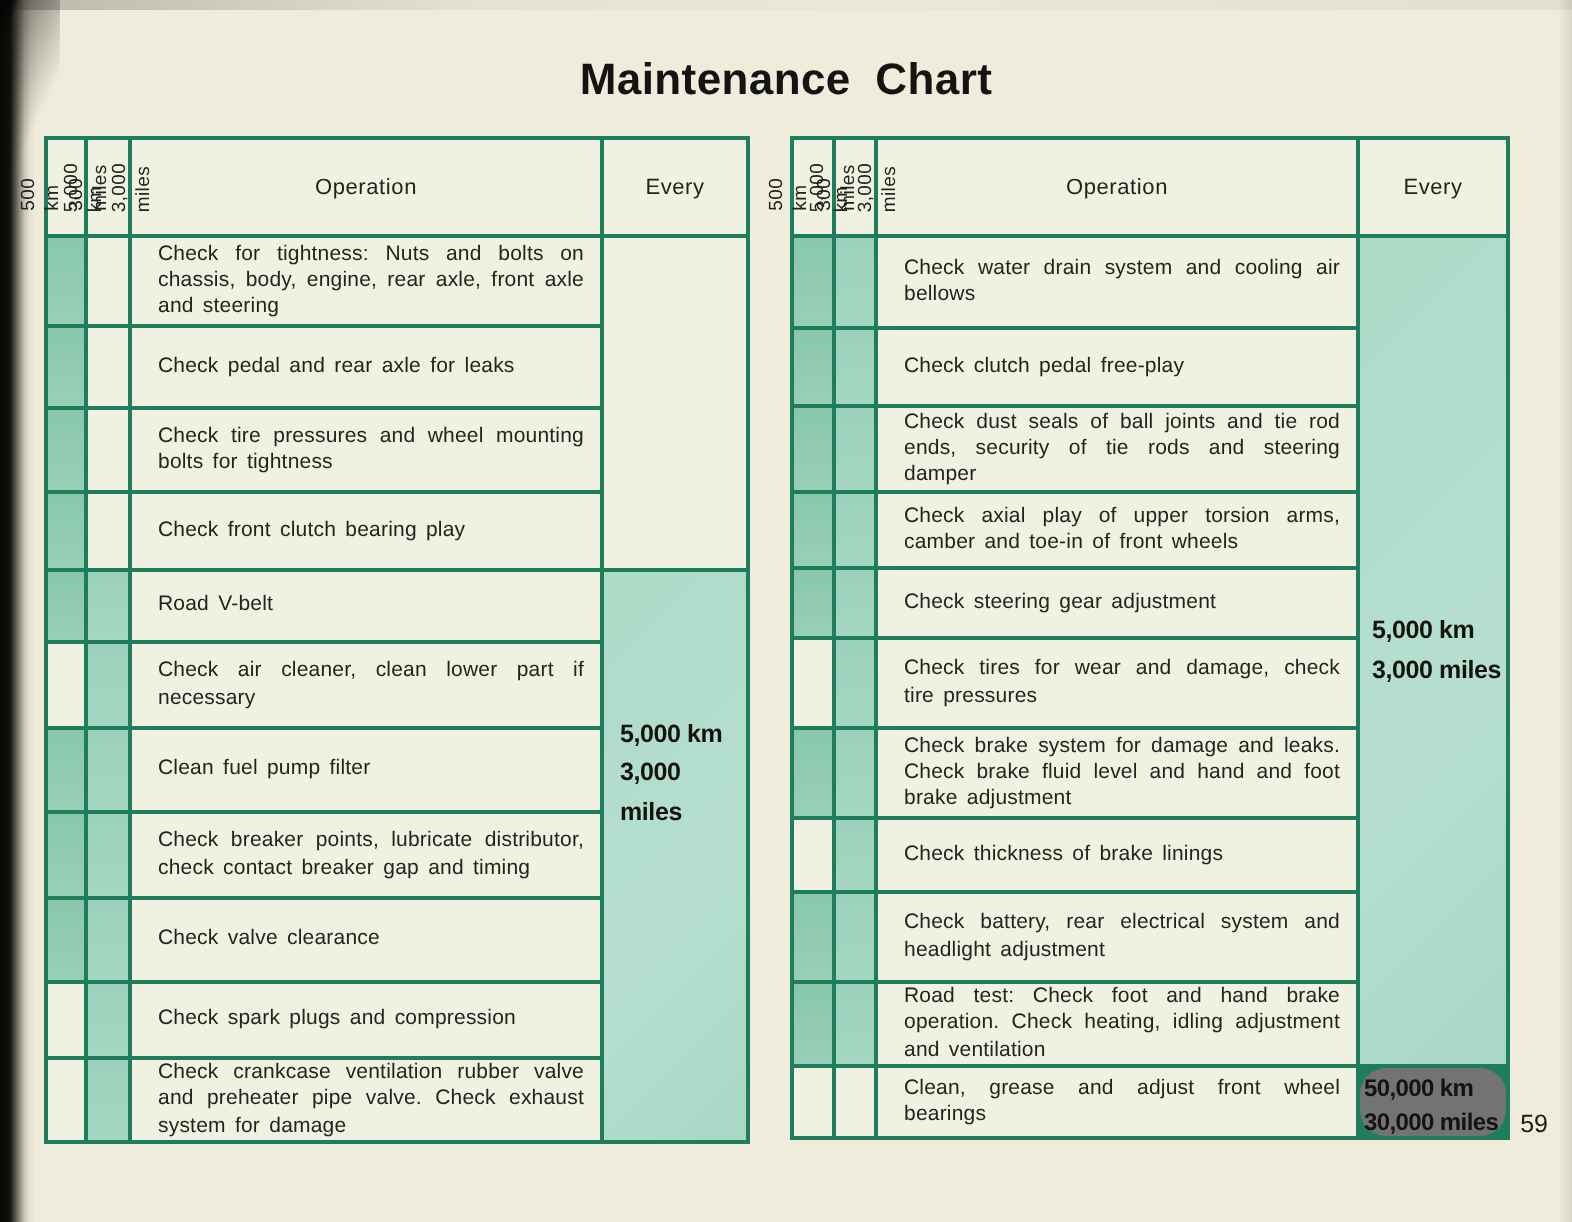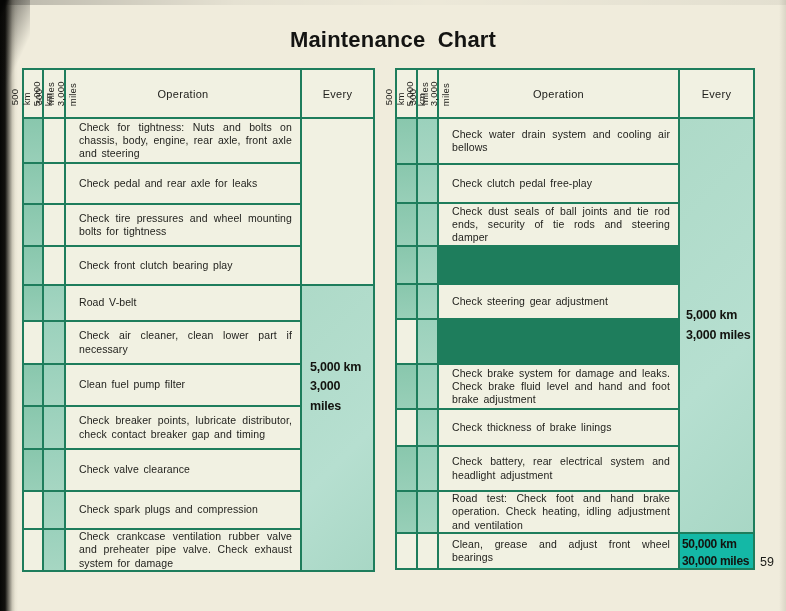--- a/index.html
+++ b/index.html
@@ -38,21 +38,21 @@
 
   .op{display:flex;align-items:center;padding:3px 8px 3px 13px;box-sizing:border-box;}
   .optext{width:100%;font-size:10.5px;line-height:1.25;color:#23231f;
     text-align:justify;text-align-last:left;word-spacing:1.6px;letter-spacing:.1px;}
 
   .every-blank{background:#f1f1e2;}
   .every-green{background:linear-gradient(135deg,#aedac8,#b6dfd0 60%,#a8d7c5);}
   .every-label{font-weight:700;font-size:12.5px;line-height:1.55;white-space:pre-line;color:#13130f;letter-spacing:-.2px;}
   .ev-top{display:block;box-sizing:border-box;padding:72px 2px 0 8px;}
   .ev-mid{display:flex;align-items:center;box-sizing:border-box;padding-left:6px;}
-  .ev-50k{display:block;box-sizing:border-box;padding:2px 0 0 2px;background:#14b8a6;}
+  .ev-50k{display:block;box-sizing:border-box;padding:2px 0 0 2px;background:#737373;border-radius:13px;}
   .ev-50k .every-label{font-size:12px;line-height:1.4;letter-spacing:-.3px;}
 
   .pagenum{position:absolute;right:12px;top:555px;font-size:12.5px;font-weight:400;color:#1b1b18;}
 </style>
 </head>
 <body>
 
 <div class="page">
   <div class="top-shadow"></div>
   <div class="right-shadow"></div>
@@ -180,29 +180,35 @@
       </div>
 
     <div class="cell c1 shade1" style="grid-row:4"></div>
     <div class="cell c2 shade2" style="grid-row:4"></div>
     <div class="cell c3 op" style="grid-row:4">
         <div class="optext">Check dust seals of ball joints and tie rod ends, security of tie rods and steering damper</div>
       </div>
 
     <div class="cell c1 shade1" style="grid-row:5"></div>
     <div class="cell c2 shade2" style="grid-row:5"></div>
+    <div class="cell c3 op" style="grid-row:5">
+        <div class="optext">Check axial play of upper torsion arms, camber and toe-in of front wheels</div>
+      </div>
 
     <div class="cell c1 shade1" style="grid-row:6"></div>
     <div class="cell c2 shade2" style="grid-row:6"></div>
     <div class="cell c3 op" style="grid-row:6">
         <div class="optext">Check steering gear adjustment</div>
       </div>
 
     <div class="cell c1" style="grid-row:7"></div>
     <div class="cell c2 shade2" style="grid-row:7"></div>
+    <div class="cell c3 op" style="grid-row:7">
+        <div class="optext">Check tires for wear and damage, check tire pressures</div>
+      </div>
 
     <div class="cell c1 shade1" style="grid-row:8"></div>
     <div class="cell c2 shade2" style="grid-row:8"></div>
     <div class="cell c3 op" style="grid-row:8">
         <div class="optext">Check brake system for damage and leaks. Check brake fluid level and hand and foot brake adjustment</div>
       </div>
 
     <div class="cell c1" style="grid-row:9"></div>
     <div class="cell c2 shade2" style="grid-row:9"></div>
     <div class="cell c3 op" style="grid-row:9">

